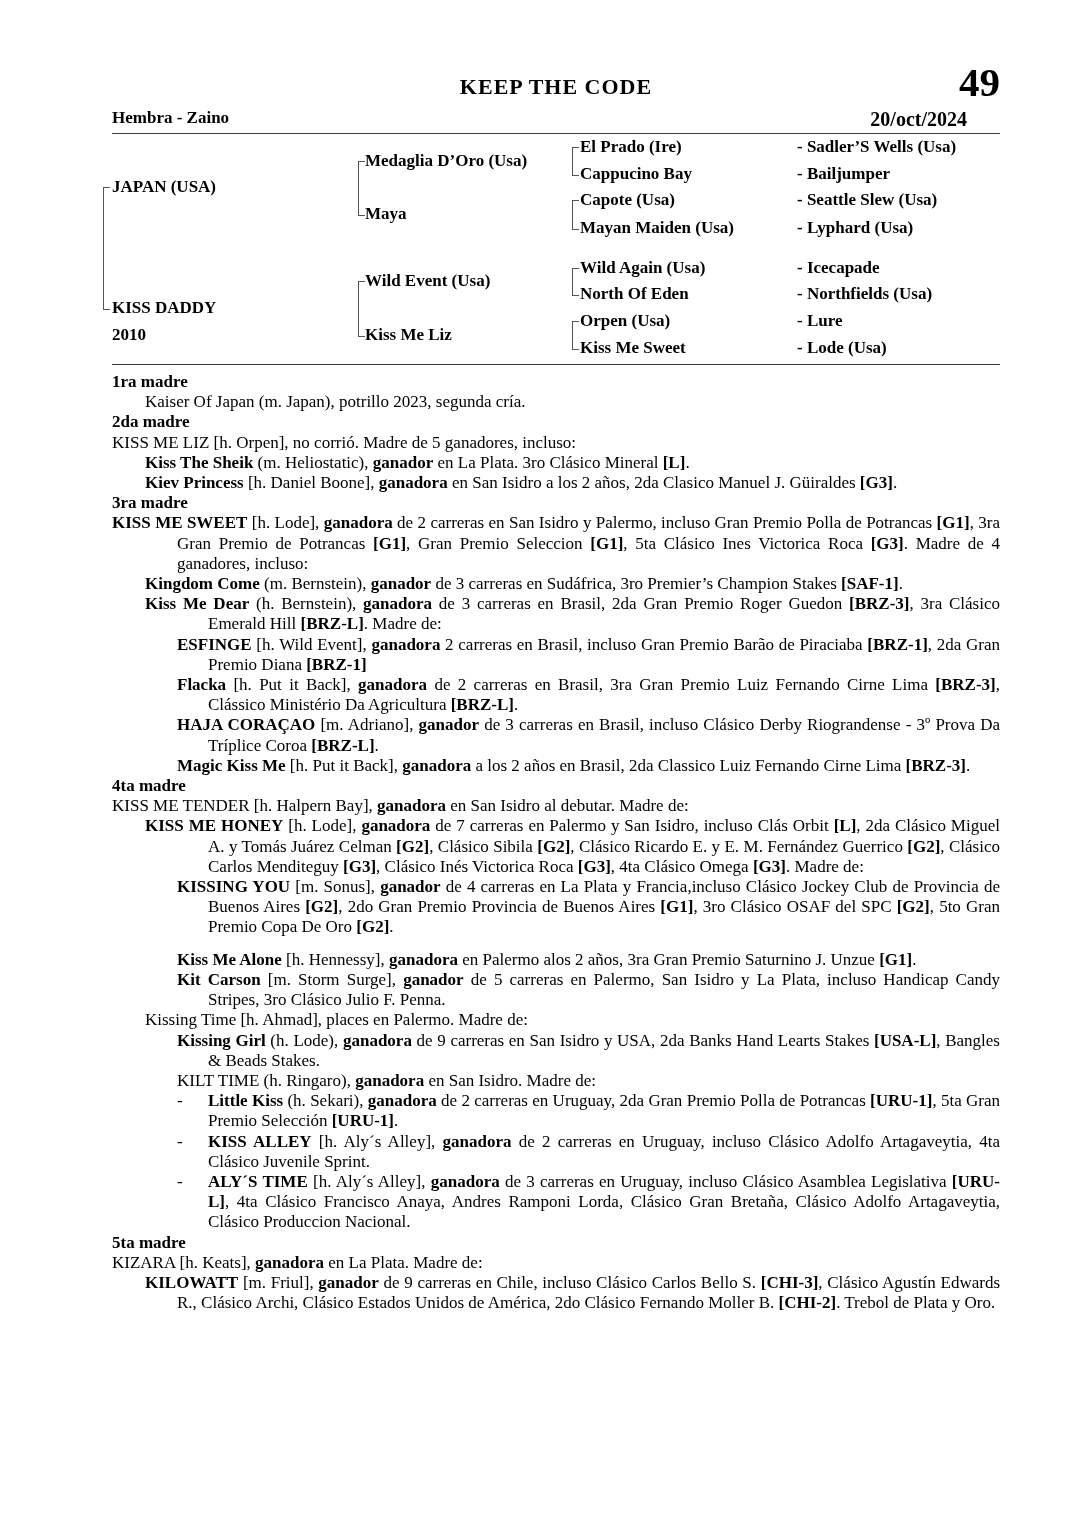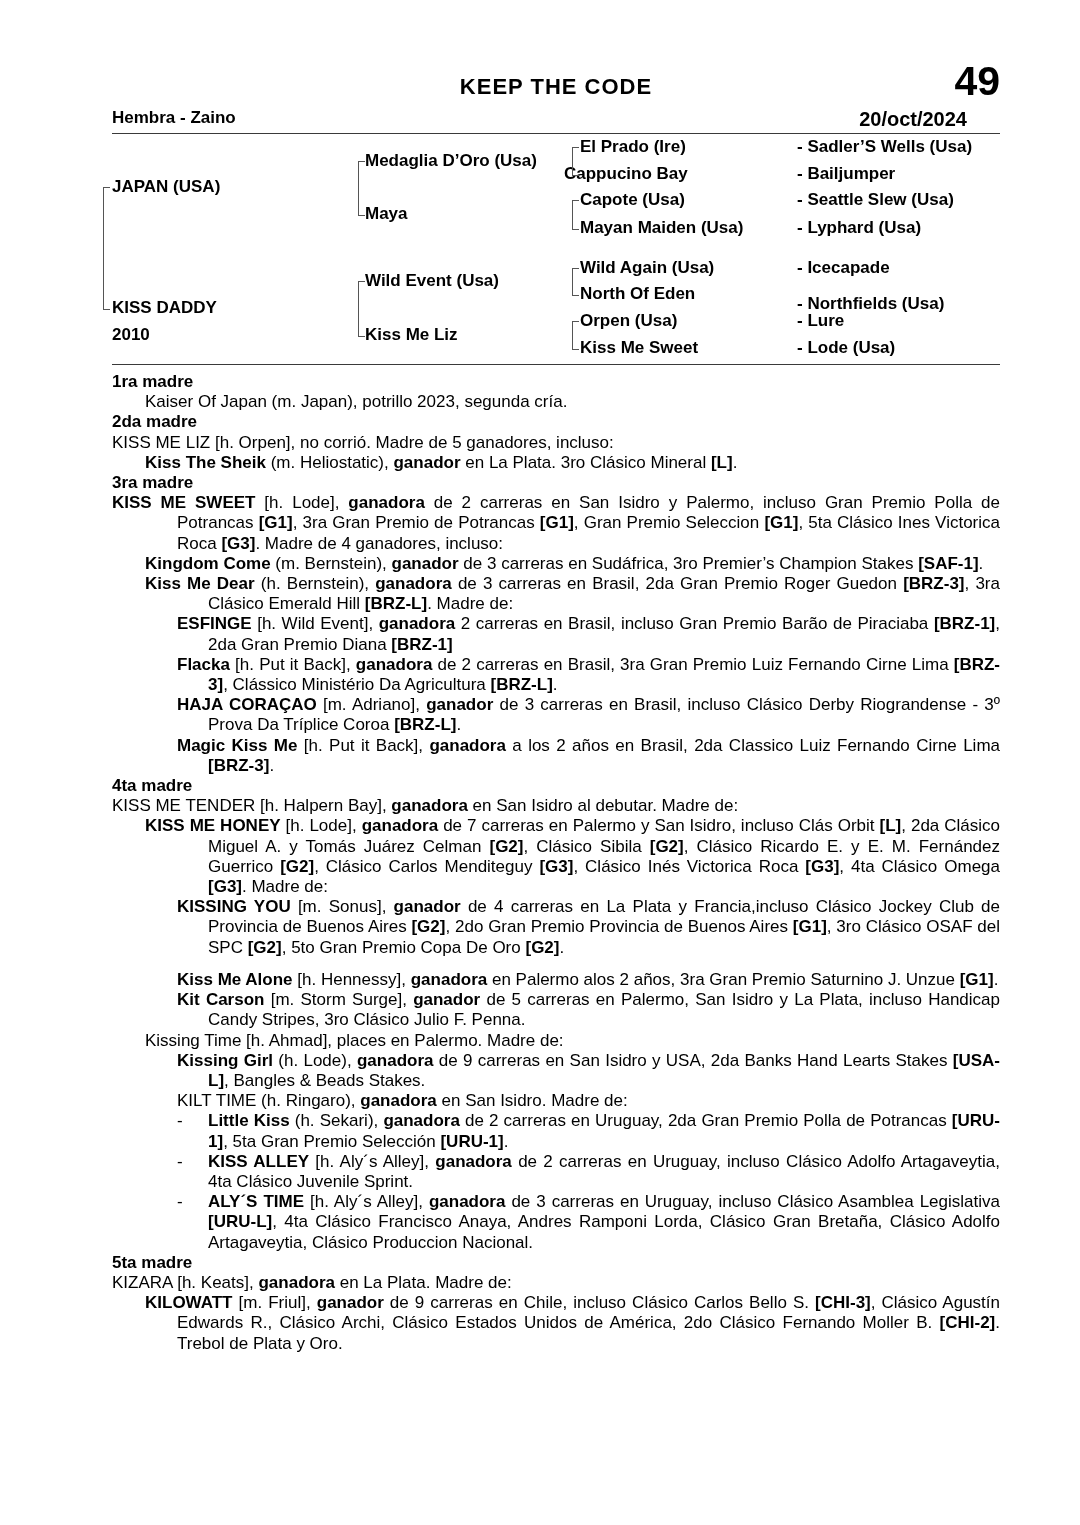--- a/index.html
+++ b/index.html
@@ -1,17 +1,17 @@
 <!DOCTYPE html>
 <html><head>
 <meta charset="utf-8">
 <style>
   html,body{margin:0;padding:0;background:#ffffff;}
   .page{position:relative;width:1080px;height:1385px;background:#fff;overflow:hidden;
-        font-family:Liberation Sans, sans-serif;color:#000;}
+        font-family:Liberation Serif, serif;color:#000;}
   .title{position:absolute;left:112px;right:80px;top:74px;text-align:center;
          font-size:22px;font-weight:bold;letter-spacing:1px;}
   .pagenum{position:absolute;right:80px;top:58px;font-size:41px;font-weight:bold;}
   .sexcoat{position:absolute;left:112px;top:108px;font-size:17px;font-weight:bold;}
   .date{position:absolute;right:113px;top:108px;font-size:20px;font-weight:bold;}
   .rule{position:absolute;left:112px;right:80px;height:0;border-top:1.6px solid #3a3a3a;}
   .rule1{top:133px;}
   .rule2{top:364px;}
   .ped{position:absolute;left:112px;top:137px;width:888px;height:225px;}
   .ped-name{position:absolute;font-size:17px;font-weight:bold;line-height:20px;white-space:nowrap;}
@@ -33,50 +33,51 @@
   <div class="rule rule1"></div>
   <div class="ped">
       <span class="ped-name" style="left: 0px; top: 40.25px;">JAPAN (USA)</span>
       <span class="ped-name" style="left: 0px; top: 160.75px;">KISS DADDY</span>
       <span class="ped-name" style="left: 0px; top: 187.75px;">2010</span>
       <span class="ped-name" style="left: 253px; top: 13.5px;">Medaglia D’Oro (Usa)</span>
       <span class="ped-name" style="left: 253px; top: 67px;">Maya</span>
       <span class="ped-name" style="left: 253px; top: 134px;">Wild Event (Usa)</span>
       <span class="ped-name" style="left: 253px; top: 187.5px;">Kiss Me Liz</span>
       <span class="ped-name" style="left: 468px; top: 0px;">El Prado (Ire)</span>
-      <span class="ped-name" style="left: 452px; top: 27px;">Cappucino Bay</span>
+      <span class="ped-name" style="left: 468px; top: 27px;">Cappucino Bay</span>
       <span class="ped-name" style="left: 468px; top: 53px;">Capote (Usa)</span>
       <span class="ped-name" style="left: 468px; top: 81px;">Mayan Maiden (Usa)</span>
       <span class="ped-name" style="left: 468px; top: 121px;">Wild Again (Usa)</span>
       <span class="ped-name" style="left: 468px; top: 147px;">North Of Eden</span>
       <span class="ped-name" style="left: 468px; top: 174px;">Orpen (Usa)</span>
       <span class="ped-name" style="left: 468px; top: 201px;">Kiss Me Sweet</span>
       <span class="ped-name" style="left: 685px; top: 0px;">- Sadler’S Wells (Usa)</span>
       <span class="ped-name" style="left: 685px; top: 27px;">- Bailjumper</span>
       <span class="ped-name" style="left: 685px; top: 53px;">- Seattle Slew (Usa)</span>
       <span class="ped-name" style="left: 685px; top: 81px;">- Lyphard (Usa)</span>
       <span class="ped-name" style="left: 685px; top: 121px;">- Icecapade</span>
-      <span class="ped-name" style="left: 685px; top: 157px;">- Northfields (Usa)</span>
+      <span class="ped-name" style="left: 685px; top: 147px;">- Northfields (Usa)</span>
       <span class="ped-name" style="left: 685px; top: 174px;">- Lure</span>
       <span class="ped-name" style="left: 685px; top: 201px;">- Lode (Usa)</span>
       <div class="bracket" style="left: 460px; top: 10px; height: 27px;"></div>
       <div class="bracket" style="left: 460px; top: 63px; height: 28px;"></div>
       <div class="bracket" style="left: 460px; top: 131px; height: 26px;"></div>
       <div class="bracket" style="left: 460px; top: 184px; height: 27px;"></div>
       <div class="bracket" style="left: 246px; top: 23.5px; height: 53.5px;"></div>
       <div class="bracket" style="left: 246px; top: 144px; height: 53.5px;"></div>
       <div class="bracket" style="left: -9px; top: 50.25px; height: 120.5px;"></div>
     </div>
   <div class="rule rule2"></div>
   <div class="sections">
       <div class="section-heading">1ra madre</div>
       <div class="para" style="padding-left: 65px; text-indent: -32px;"><span>Kaiser Of Japan (m. Japan), potrillo 2023, segunda cría.</span></div>
       <div class="section-heading">2da madre</div>
       <div class="para" style="padding-left: 65px; text-indent: -65px;"><span>KISS ME LIZ [h. Orpen], no corrió. Madre de 5 ganadores, incluso:</span></div>
       <div class="para" style="padding-left: 96px; text-indent: -63px;"><b>Kiss The Sheik</b><span> (m. Heliostatic), </span><b>ganador</b><span> en La Plata. 3ro Clásico Mineral </span><b>[L]</b><span>.</span></div>
+      <div class="para" style="padding-left: 96px; text-indent: -63px;"><b>Kiev Princess</b><span> [h. Daniel Boone], </span><b>ganadora</b><span> en San Isidro a los 2 años, 2da Clasico Manuel J. Güiraldes </span><b>[G3]</b><span>.</span></div>
       <div class="section-heading">3ra madre</div>
       <div class="para" style="padding-left: 65px; text-indent: -65px;"><b>KISS ME SWEET</b><span> [h. Lode], </span><b>ganadora</b><span> de 2 carreras en San Isidro y Palermo, incluso Gran Premio Polla de Potrancas </span><b>[G1]</b><span>, 3ra Gran Premio de Potrancas </span><b>[G1]</b><span>, Gran Premio Seleccion </span><b>[G1]</b><span>, 5ta Clásico Ines Victorica Roca </span><b>[G3]</b><span>. Madre de 4 ganadores, incluso:</span></div>
       <div class="para" style="padding-left: 96px; text-indent: -63px;"><b>Kingdom Come</b><span> (m. Bernstein), </span><b>ganador</b><span> de 3 carreras en Sudáfrica, 3ro Premier’s Champion Stakes </span><b>[SAF-1]</b><span>.</span></div>
       <div class="para" style="padding-left: 96px; text-indent: -63px;"><b>Kiss Me Dear</b><span> (h. Bernstein), </span><b>ganadora</b><span> de 3 carreras en Brasil, 2da Gran Premio Roger Guedon </span><b>[BRZ-3]</b><span>, 3ra Clásico Emerald Hill </span><b>[BRZ-L]</b><span>. Madre de:</span></div>
       <div class="para" style="padding-left: 96px; text-indent: -31px;"><b>ESFINGE</b><span> [h. Wild Event], </span><b>ganadora</b><span> 2 carreras en Brasil, incluso Gran Premio Barão de Piraciaba </span><b>[BRZ-1]</b><span>, 2da Gran Premio Diana </span><b>[BRZ-1]</b></div>
       <div class="para" style="padding-left: 96px; text-indent: -31px;"><b>Flacka</b><span> [h. Put it Back], </span><b>ganadora</b><span> de 2 carreras en Brasil, 3ra Gran Premio Luiz Fernando Cirne Lima </span><b>[BRZ-3]</b><span>, Clássico Ministério Da Agricultura </span><b>[BRZ-L]</b><span>.</span></div>
       <div class="para" style="padding-left: 96px; text-indent: -31px;"><b>HAJA CORAÇAO</b><span> [m. Adriano], </span><b>ganador</b><span> de 3 carreras en Brasil, incluso Clásico Derby Riograndense - 3º Prova Da Tríplice Coroa </span><b>[BRZ-L]</b><span>.</span></div>
       <div class="para" style="padding-left: 96px; text-indent: -31px;"><b>Magic Kiss Me</b><span> [h. Put it Back], </span><b>ganadora</b><span> a los 2 años en Brasil, 2da Classico Luiz Fernando Cirne Lima </span><b>[BRZ-3]</b><span>.</span></div>
       <div class="section-heading">4ta madre</div>
       <div class="para" style="padding-left: 65px; text-indent: -65px;"><span>KISS ME TENDER [h. Halpern Bay], </span><b>ganadora</b><span> en San Isidro al debutar. Madre de:</span></div>

